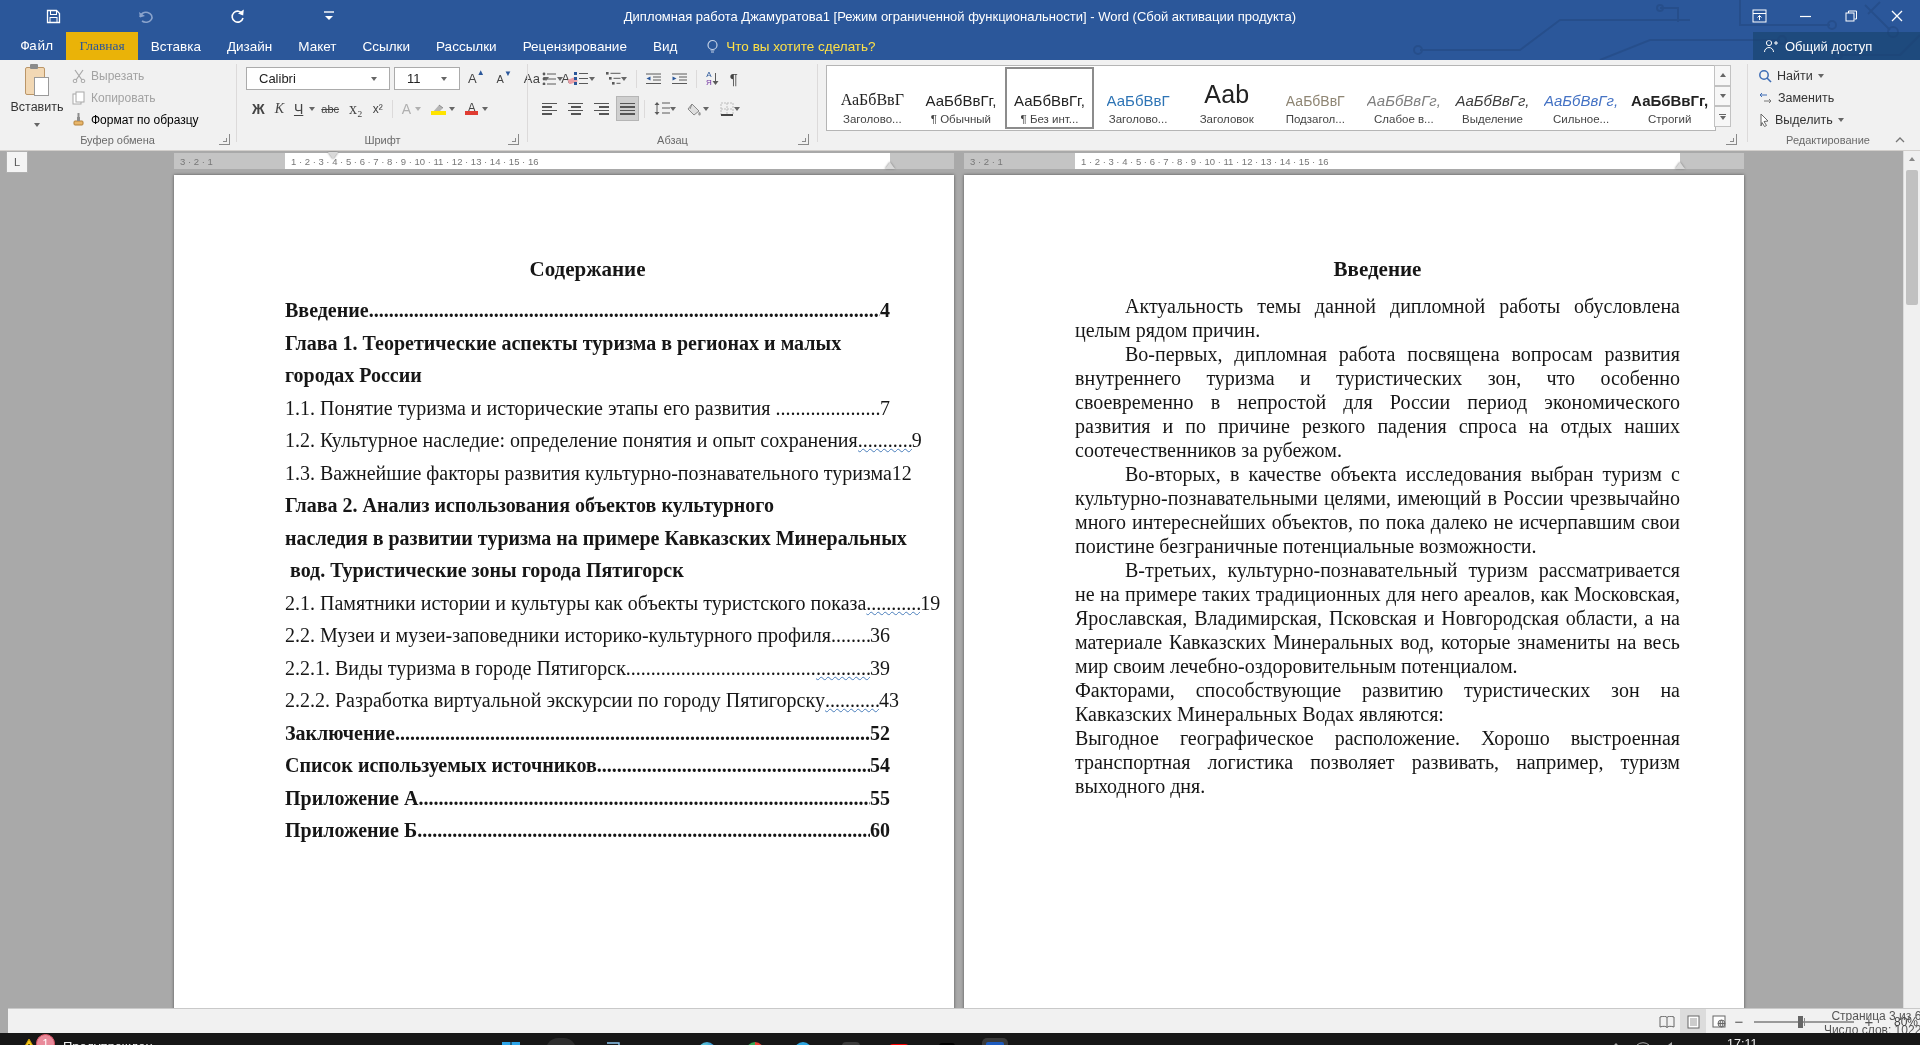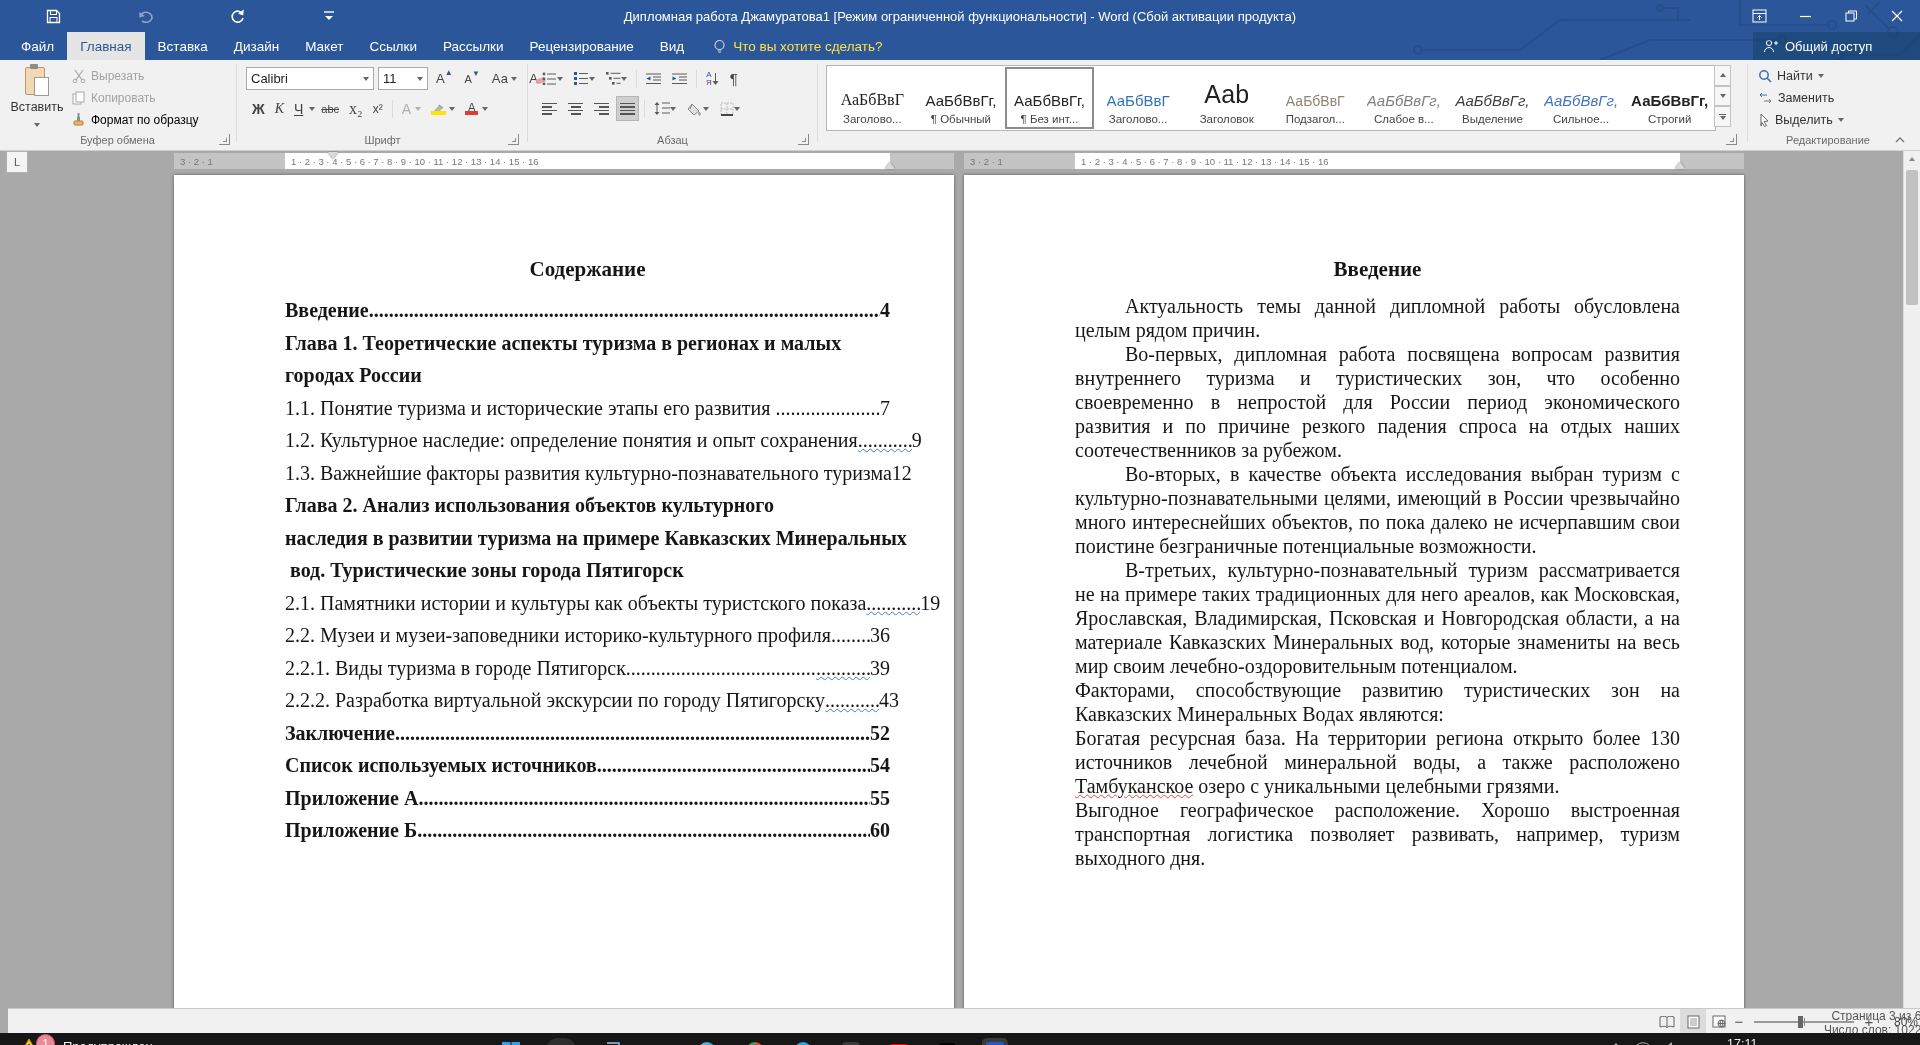--- a/index.html
+++ b/index.html
@@ -12,39 +12,39 @@
   .qbtn{width:46px;height:32px;display:flex;align-items:center;justify-content:center;margin-right:46px;}
   .qbtn:last-child{margin-right:0;}
   .wtitle{position:absolute;left:0;right:0;top:0;height:32px;display:flex;align-items:center;justify-content:center;
     font-size:13px;color:#fff;pointer-events:none;white-space:nowrap;}
   .wincontrols{position:absolute;right:0;top:0;height:32px;display:flex;z-index:40;}
   .wc{width:46px;height:32px;display:flex;align-items:center;justify-content:center;}
   
   .tabsrow{position:absolute;top:32px;left:0;width:100%;height:28px;background:#2b579a;z-index:25;
     display:flex;align-items:stretch;color:#fff;font-size:13.5px;}
   .tab{display:flex;align-items:center;padding:0 13px;cursor:default;}
-  .tab.file{margin-left:8px;}
-  .tab.active{background:#e5e5e5;color:#2b579a;}
+  .tab.file{margin-left:8px;font-family:Liberation Mono, monospace;}
+  .tab.active{background:#eab308;color:#2b579a;font-family:Liberation Serif, serif;}
   .tellme{display:flex;align-items:center;gap:7px;margin-left:16px;color:#fde047;}
   .sharebox{position:absolute;right:0;top:0;height:28px;width:157px;background:#1e4a7d;display:flex;
     align-items:center;gap:7px;padding-left:10px;font-size:13px;color:#fff;}
   
   .ribbon{position:absolute;top:60px;left:0;width:100%;height:90px;background:#f1f1f1;border-bottom:1px solid #d2cfcc;
     z-index:20;color:#444;font-size:12px;}
   .group{position:absolute;top:0;height:89px;box-sizing:border-box;}
   .gsep{position:absolute;top:4px;height:78px;width:1px;background:#dcdada;}
   .glabel{position:absolute;bottom:3px;left:0;right:0;text-align:center;font-size:11px;color:#6a6a6a;white-space:nowrap;}
   .launcher{position:absolute;bottom:4px;width:10px;height:10px;border-right:1px solid #8a8a8a;border-bottom:1px solid #8a8a8a;}
   .launcher:before{content:"";position:absolute;right:2px;bottom:2px;width:3px;height:3px;border-right:1px solid #8a8a8a;border-bottom:1px solid #8a8a8a;}
   .car{display:inline-block;width:0;height:0;border-left:3px solid transparent;border-right:3px solid transparent;border-top:4px solid #666;vertical-align:middle;}
   .rrow{position:absolute;display:flex;align-items:center;}
   .rbtn{height:23px;display:flex;align-items:center;justify-content:center;padding:0 3px;border:1px solid transparent;}
   .rbtn.sel{background:#cfcfcf;border-color:#b5b5b5;}
   .combo{height:21px;background:#fff;border:1px solid #ababab;display:flex;align-items:center;justify-content:space-between;
-    padding:0 4px;font-size:13px;color:#222;}
+    padding:0 12px;font-size:13px;color:#222;}
   .bigbtn{position:absolute;left:8px;top:4px;width:58px;height:80px;text-align:center;}
   .smallrow{display:flex;align-items:center;gap:5px;height:22px;}
   .dis{color:#a3a3a3;}
   .bglyph{font-weight:bold;} .iglyph{font-style:italic;font-family:"Liberation Serif",serif;} .uglyph{text-decoration:underline;}
   .strikeg{text-decoration:line-through;font-size:11px;}
   .clipicon{position:relative;width:24px;height:30px;margin:2px auto 4px;}
   .clipicon .board{position:absolute;left:0;top:1px;width:18px;height:26px;background:#f2d8b4;border:1px solid #bb9668;border-radius:2px;}
   .clipicon .metal{position:absolute;left:5px;top:-2px;width:8px;height:5px;background:#8b8b8b;border-radius:1px;}
   .clipicon .sheet{position:absolute;right:0;bottom:0;width:13px;height:17px;background:#fff;border:1px solid #9a9a9a;}
   
@@ -699,21 +699,20 @@
         </div>
     </div>
 
     <div class="page pageR">
       <div class="dtitle">Введение</div>
       <p class="para ind">Актуальность темы данной дипломной работы обусловлена целым рядом причин.</p>
       <p class="para ind">Во-первых, дипломная работа посвящена вопросам развития внутреннего туризма и туристических зон, что особенно своевременно в непростой для России период экономического развития и по причине резкого падения спроса на отдых наших соотечественников за рубежом.</p>
       <p class="para ind">Во-вторых, в качестве объекта исследования выбран туризм с культурно-познавательными целями, имеющий в России чрезвычайно много интереснейших объектов, по пока далеко не исчерпавшим свои поистине безграничные потенциальные возможности.</p>
       <p class="para ind">В-третьих, культурно-познавательный туризм рассматривается не на примере таких традиционных для него ареалов, как Московская, Ярославская, Владимирская, Псковская и Новгородская области, а на материале Кавказских Минеральных вод, которые знамениты на весь мир своим лечебно-оздоровительным потенциалом.</p>
       <p class="para">Факторами, способствующие развитию туристических зон на Кавказских Минеральных Водах являются:</p>
-      <p class="para"><span>Богатая ресурсная база. На территории региона открыто более 130 источников лечебной минеральной воды, а также расположено </span><span class="misspell">Тамбуканское</span><span> озеро с уникальными целебными грязями.</span></p>
       <p class="para">Выгодное географическое расположение. Хорошо выстроенная транспортная логистика позволяет развивать, например, туризм выходного дня.</p>
     </div>
   </div>
 
   <div class="vscroll">
     <div class="varrow">
         <span class="uparrow" style="border-bottom-color:#888;"></span>
       </div>
     <div class="vthumb"></div>
   </div>

